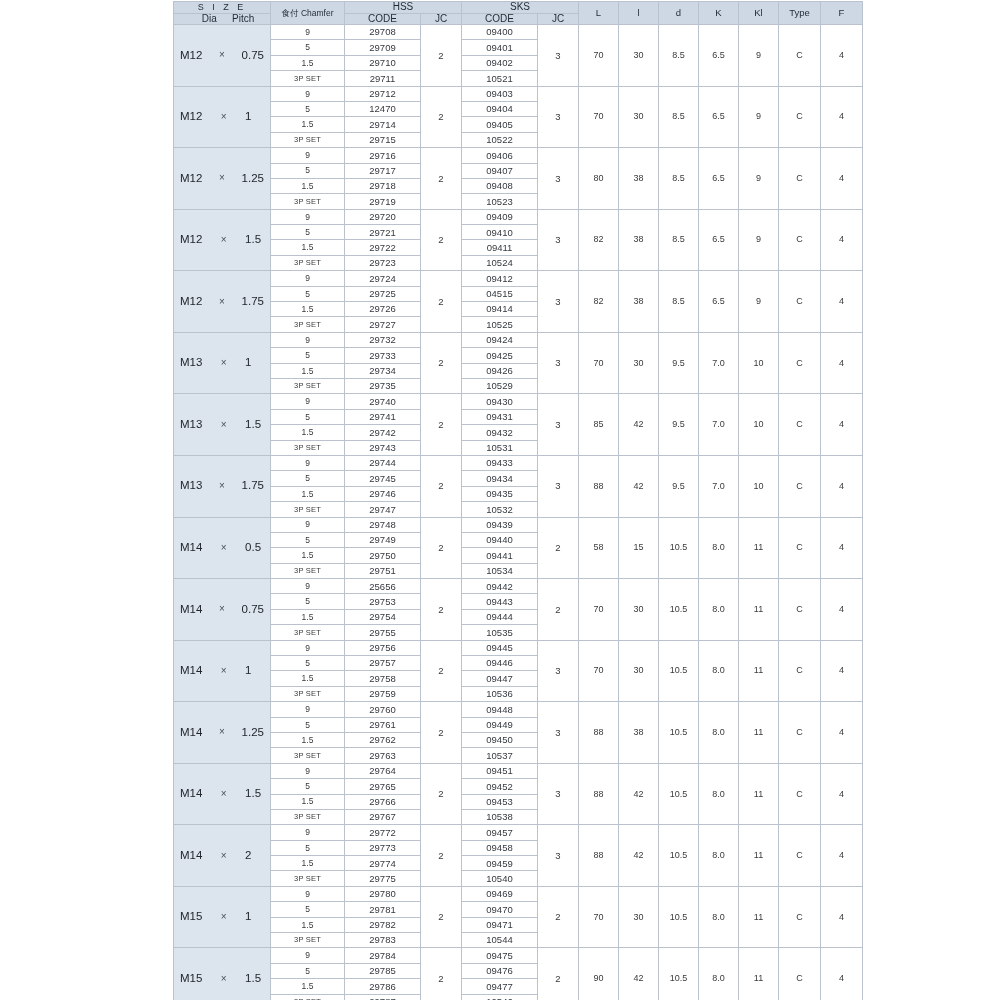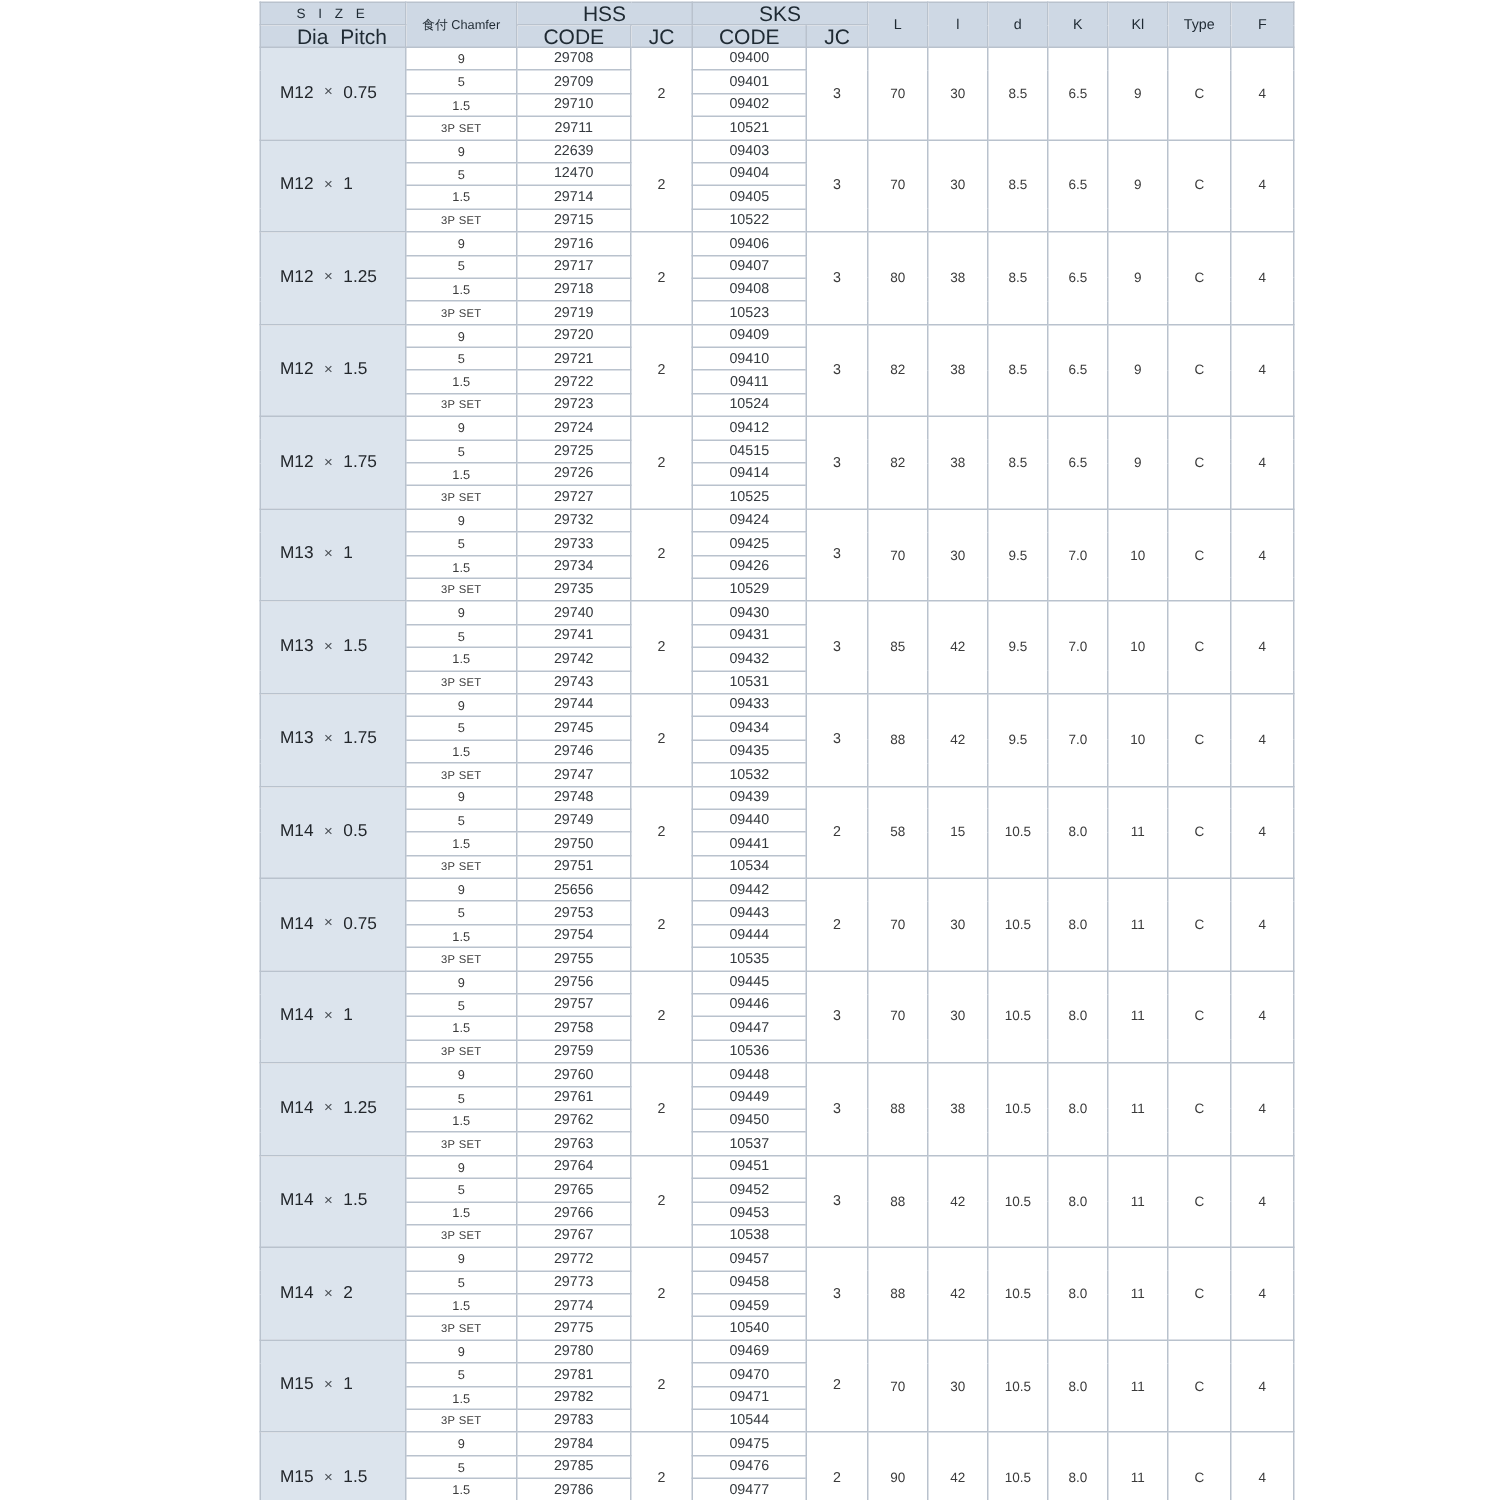--- a/index.html
+++ b/index.html
@@ -32,42 +32,42 @@
 
   
   thead th{
     background:#ced8e4;
     color:#1f2a33;
     font-size:8.5px;
     height:10.5px;
     border-color:#a8b4c2;
   }
   th.size-top{font-size:9px;letter-spacing:3px;}
-  th.sub{font-size:14px;}
+  th.sub{font-size:10px;}
   th.tall{font-size:9.5px;}
   th.chamfer{font-size:8.5px;}
 
   
   tbody td{
     font-size:9px;
     height:14.4px;
     background:#ffffff;
     color:#3a3a3a;
   }
   td.size-cell{
     background:#dce4ed;
     font-size:11.5px;
     color:#22262b;
     border-color:#b0bccb;
   }
   td.size-cell .szwrap{
     display:flex;
     align-items:center;
     justify-content:center;
-    gap:0;
+    gap:16px;
     padding:0 6px;
   }
   td.size-cell .dia{width:38px;text-align:right;}
   td.size-cell .mul{width:26px;text-align:center;font-size:10px;color:#4a4f55;}
   td.size-cell .pitch{width:46px;text-align:left;}
 
   td.chamfer-cell{font-size:8.5px;color:#3a3a3a;}
   td.chamfer-cell.set{font-size:7.5px;letter-spacing:.2px;}
   td.code-cell{font-size:9.5px;color:#34393e;}
   td.jc-cell{font-size:9.5px;color:#3a3a3a;}
@@ -176,21 +176,21 @@
         </tr>
         <tr class="grp-start">
           <td class="size-cell" rowspan="4">
             <div class="szwrap">
               <span class="dia">M12</span>
               <span class="mul">×</span>
               <span class="pitch">1</span>
             </div>
           </td>
           <td class="chamfer-cell">9</td>
-          <td class="code-cell">22639</td>
+          <td class="code-cell">29712</td>
           <td class="jc-cell" rowspan="4">2</td>
           <td class="code-cell">09403</td>
           <td class="jc-cell" rowspan="4">3</td>
           <td class="num-cell" rowspan="4">70</td>
           <td class="num-cell" rowspan="4">30</td>
           <td class="num-cell" rowspan="4">8.5</td>
           <td class="num-cell" rowspan="4">6.5</td>
           <td class="num-cell" rowspan="4">9</td>
           <td class="num-cell" rowspan="4">C</td>
           <td class="num-cell" rowspan="4">4</td>

